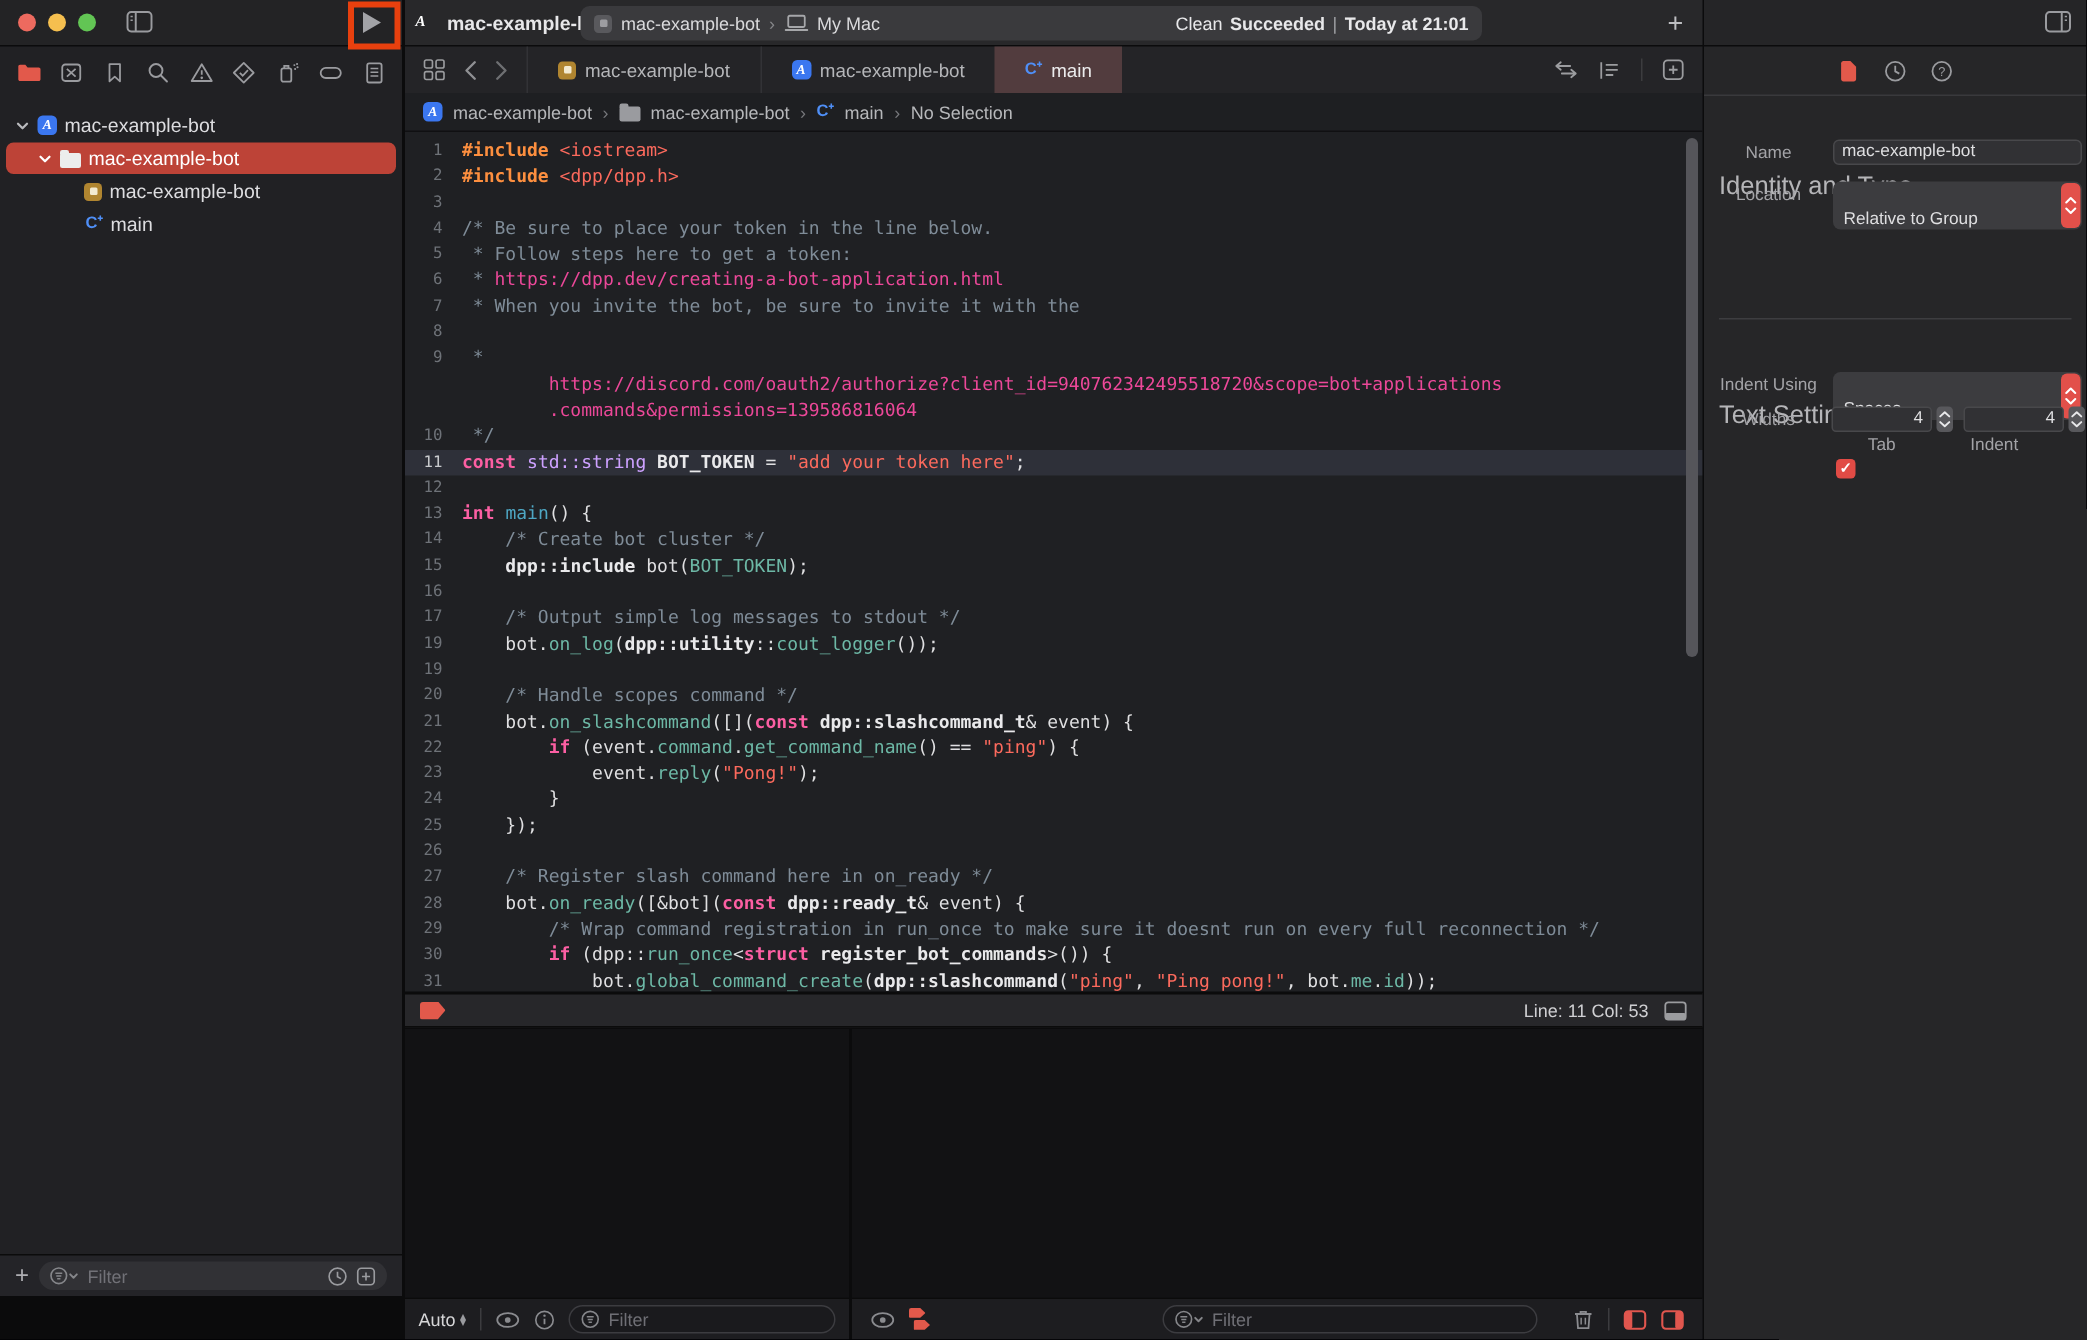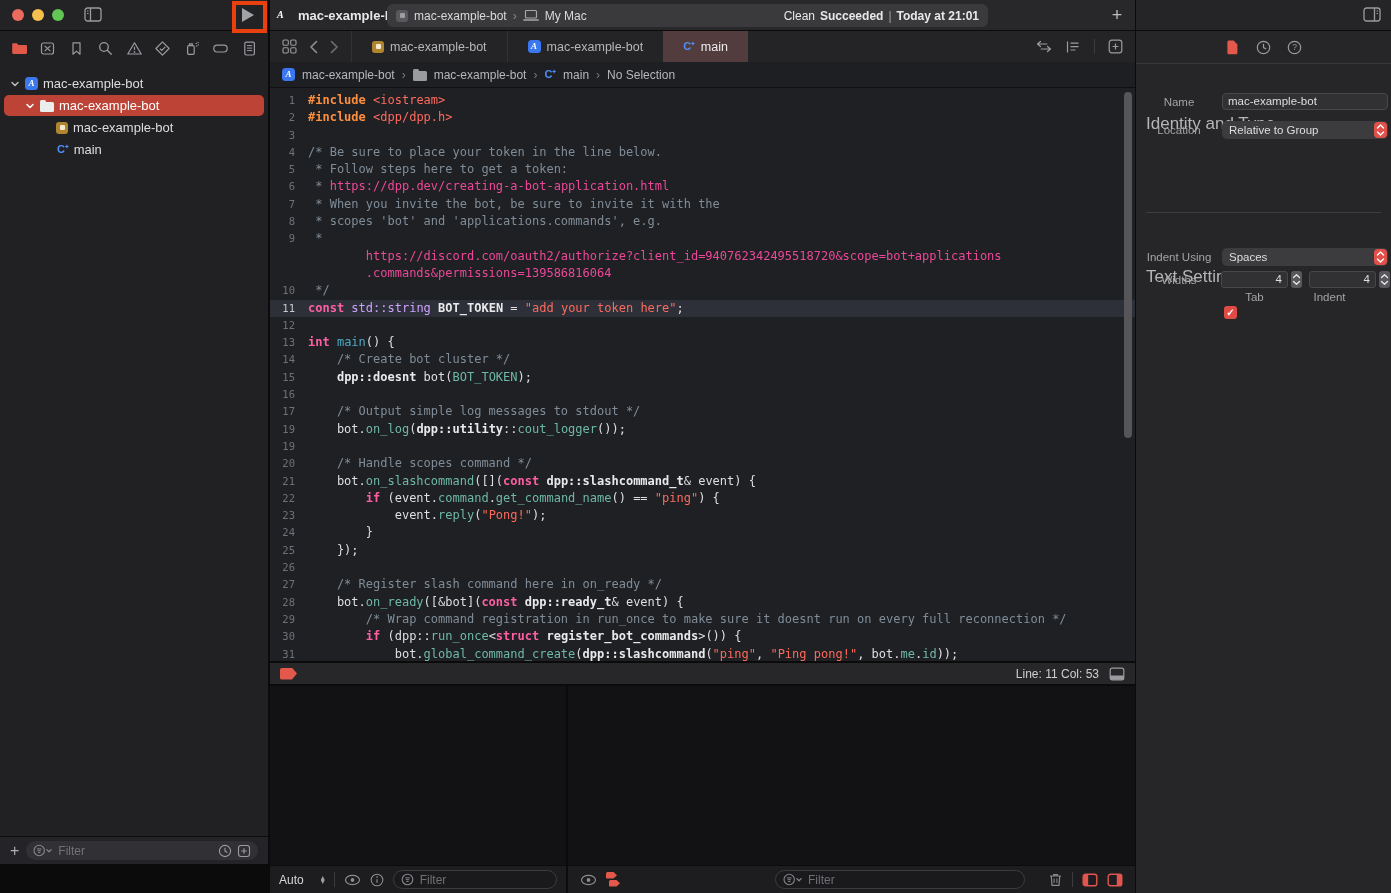--- a/index.html
+++ b/index.html
@@ -86,35 +86,35 @@
   
   .dbgbar{left:270px;top:662px;width:865px;height:23px;background:#27272a;border-top:1px solid #0b0b0b;border-bottom:1px solid #0b0b0b;
           display:flex;align-items:center;padding:0 10px;gap:10px;}
   .linecol{margin-left:auto;font-size:12px;color:#cfcfd2;}
   .dbgarea-l{left:270px;top:686px;width:296px;height:179px;background:#121214;}
   .dbgarea-r{left:568px;top:686px;width:567px;height:179px;background:#121214;}
   .dbg-bottom-l{left:270px;top:865px;width:296px;height:28px;background:#1d1d20;border-top:1px solid #0b0b0b;
                 display:flex;align-items:center;gap:9px;padding:0 9px;}
   .dbg-bottom-r{left:568px;top:865px;width:567px;height:28px;background:#1d1d20;border-top:1px solid #0b0b0b;
                 display:flex;align-items:center;gap:9px;padding:0 12px;}
-  .scope{display:flex;align-items:center;gap:17px;font-size:12px;color:#d6d6d8;}
+  .scope{display:flex;align-items:center;gap:3px;font-size:12px;color:#d6d6d8;}
   .updown{display:flex;flex-direction:column;line-height:4px;font-size:8px;color:#9a9b9f;}
   .field-pill{height:19px;border:1px solid #3c3c40;background:#1a1a1d;border-radius:10px;display:flex;align-items:center;gap:5px;padding:0 7px;color:#6f6f75;font-size:12px;}
   .gray-ico{color:#8a8b8f;}
 
   
   .insp{left:1136px;top:31px;width:255px;height:862px;background:#262628;font-size:11.5px;}
   .insp-tabs{height:33px;border-bottom:1px solid #39393c;display:flex;align-items:center;justify-content:center;gap:14px;}
   .insp-tabs .ico{width:17px;height:17px;color:#9a9b9f;}
   .ihead{position:absolute;left:10px;font-weight:normal;font-size:17px;color:#b5b5b8;margin-top:44px;}
   .ilabel{position:absolute;width:78px;text-align:center;color:#a3a3a7;}
   .ifield{position:absolute;left:86px;width:166px;height:17px;background:#313134;border:1px solid #48484b;border-radius:4px;
           color:#dfdfe1;padding:0 5px;line-height:15px;}
   .idrop{position:absolute;left:86px;width:166px;height:18px;background:#3c3c3f;border-radius:5px;color:#dfdfe1;
-         line-height:18px;padding:0 7px;}
+         line-height:18px;padding:16px 7px;}
   .stepper{position:absolute;top:1px;bottom:1px;right:1px;width:13px;border-radius:4px;background:#e2504a;
            display:flex;align-items:center;justify-content:center;}
   .numfield{position:absolute;width:67px;height:17px;background:#313134;border:1px solid #48484b;border-radius:3px;
             color:#dfdfe1;text-align:right;padding:0 5px;line-height:15px;}
   .numstep{position:absolute;width:11px;height:17px;background:#58585c;border-radius:3px;display:flex;align-items:center;justify-content:center;}
   .caption{position:absolute;color:#a3a3a7;text-align:center;}
   .chkbox{position:absolute;width:13px;height:13px;background:#e14b45;border-radius:3px;color:#fff;font-size:10px;line-height:13px;text-align:center;font-weight:bold;}
   .idivider{position:absolute;left:10px;right:10px;height:1px;background:#3d3d40;}
 </style>
 </head>
@@ -352,30 +352,30 @@
   </div>
 
   <div class="abs codearea" id="code-rows">
       <div class="code-row"><span class="gutter">1</span><span><span class="tk-di">#include </span><span class="tk-st">&lt;iostream&gt;</span></span></div>
       <div class="code-row"><span class="gutter">2</span><span><span class="tk-di">#include </span><span class="tk-st">&lt;dpp/dpp.h&gt;</span></span></div>
       <div class="code-row"><span class="gutter">3</span><span></span></div>
       <div class="code-row"><span class="gutter">4</span><span><span class="tk-co">/* Be sure to place your token in the line below.</span></span></div>
       <div class="code-row"><span class="gutter">5</span><span><span class="tk-co"> * Follow steps here to get a token:</span></span></div>
       <div class="code-row"><span class="gutter">6</span><span><span class="tk-co"> * </span><span class="tk-ln">https://dpp.dev/creating-a-bot-application.html</span></span></div>
       <div class="code-row"><span class="gutter">7</span><span><span class="tk-co"> * When you invite the bot, be sure to invite it with the</span></span></div>
-      <div class="code-row"><span class="gutter">8</span><span><span class="tk-co"> * scopes 'bot' and 'applications.commands', e.g.</span></span></div>
+      <div class="code-row"><span class="gutter">8</span></div>
       <div class="code-row"><span class="gutter">9</span><span><span class="tk-co"> *</span></span></div>
       <div class="code-row"><span class="gutter"></span><span><span class="tk-ln">        https://discord.com/oauth2/authorize?client_id=940762342495518720&amp;scope=bot+applications</span></span></div>
       <div class="code-row"><span class="gutter"></span><span><span class="tk-ln">        .commands&amp;permissions=139586816064</span></span></div>
       <div class="code-row"><span class="gutter">10</span><span><span class="tk-co"> */</span></span></div>
       <div class="code-row hl"><span class="gutter">11</span><span><span class="tk-kw">const</span><span class="tk-pl"> </span><span class="tk-ty">std::string</span><span class="tk-pl"> </span><span class="tk-pt">BOT_TOKEN</span><span class="tk-pl"> = </span><span class="tk-st">"add your token here"</span><span class="tk-pl">;</span></span></div>
       <div class="code-row"><span class="gutter">12</span><span></span></div>
       <div class="code-row"><span class="gutter">13</span><span><span class="tk-kw">int</span><span class="tk-pl"> </span><span class="tk-fd">main</span><span class="tk-pl">() {</span></span></div>
       <div class="code-row"><span class="gutter">14</span><span><span class="tk-co">    /* Create bot cluster */</span></span></div>
-      <div class="code-row"><span class="gutter">15</span><span><span class="tk-pl">    </span><span class="tk-pt">dpp::doesnt</span><span class="tk-pl"> bot(</span><span class="tk-fn">BOT_TOKEN</span><span class="tk-pl">);</span></span></div>
+      <div class="code-row"><span class="gutter">15</span><span><span class="tk-pl">    </span><span class="tk-pt">dpp::include</span><span class="tk-pl"> bot(</span><span class="tk-fn">BOT_TOKEN</span><span class="tk-pl">);</span></span></div>
       <div class="code-row"><span class="gutter">16</span><span></span></div>
       <div class="code-row"><span class="gutter">17</span><span><span class="tk-co">    /* Output simple log messages to stdout */</span></span></div>
       <div class="code-row"><span class="gutter">19</span><span><span class="tk-pl">    bot.</span><span class="tk-fn">on_log</span><span class="tk-pl">(</span><span class="tk-pt">dpp::utility</span><span class="tk-pl">::</span><span class="tk-fn">cout_logger</span><span class="tk-pl">());</span></span></div>
       <div class="code-row"><span class="gutter">19</span><span></span></div>
       <div class="code-row"><span class="gutter">20</span><span><span class="tk-co">    /* Handle scopes command */</span></span></div>
       <div class="code-row"><span class="gutter">21</span><span><span class="tk-pl">    bot.</span><span class="tk-fn">on_slashcommand</span><span class="tk-pl">([](</span><span class="tk-kw">const</span><span class="tk-pl"> </span><span class="tk-pt">dpp::slashcommand_t</span><span class="tk-pl">&amp; event) {</span></span></div>
       <div class="code-row"><span class="gutter">22</span><span><span class="tk-pl">        </span><span class="tk-kw">if</span><span class="tk-pl"> (event.</span><span class="tk-fn">command</span><span class="tk-pl">.</span><span class="tk-fn">get_command_name</span><span class="tk-pl">() == </span><span class="tk-st">"ping"</span><span class="tk-pl">) {</span></span></div>
       <div class="code-row"><span class="gutter">23</span><span><span class="tk-pl">            event.</span><span class="tk-fn">reply</span><span class="tk-pl">(</span><span class="tk-st">"Pong!"</span><span class="tk-pl">);</span></span></div>
       <div class="code-row"><span class="gutter">24</span><span><span class="tk-pl">        }</span></span></div>
       <div class="code-row"><span class="gutter">25</span><span><span class="tk-pl">    });</span></span></div>

